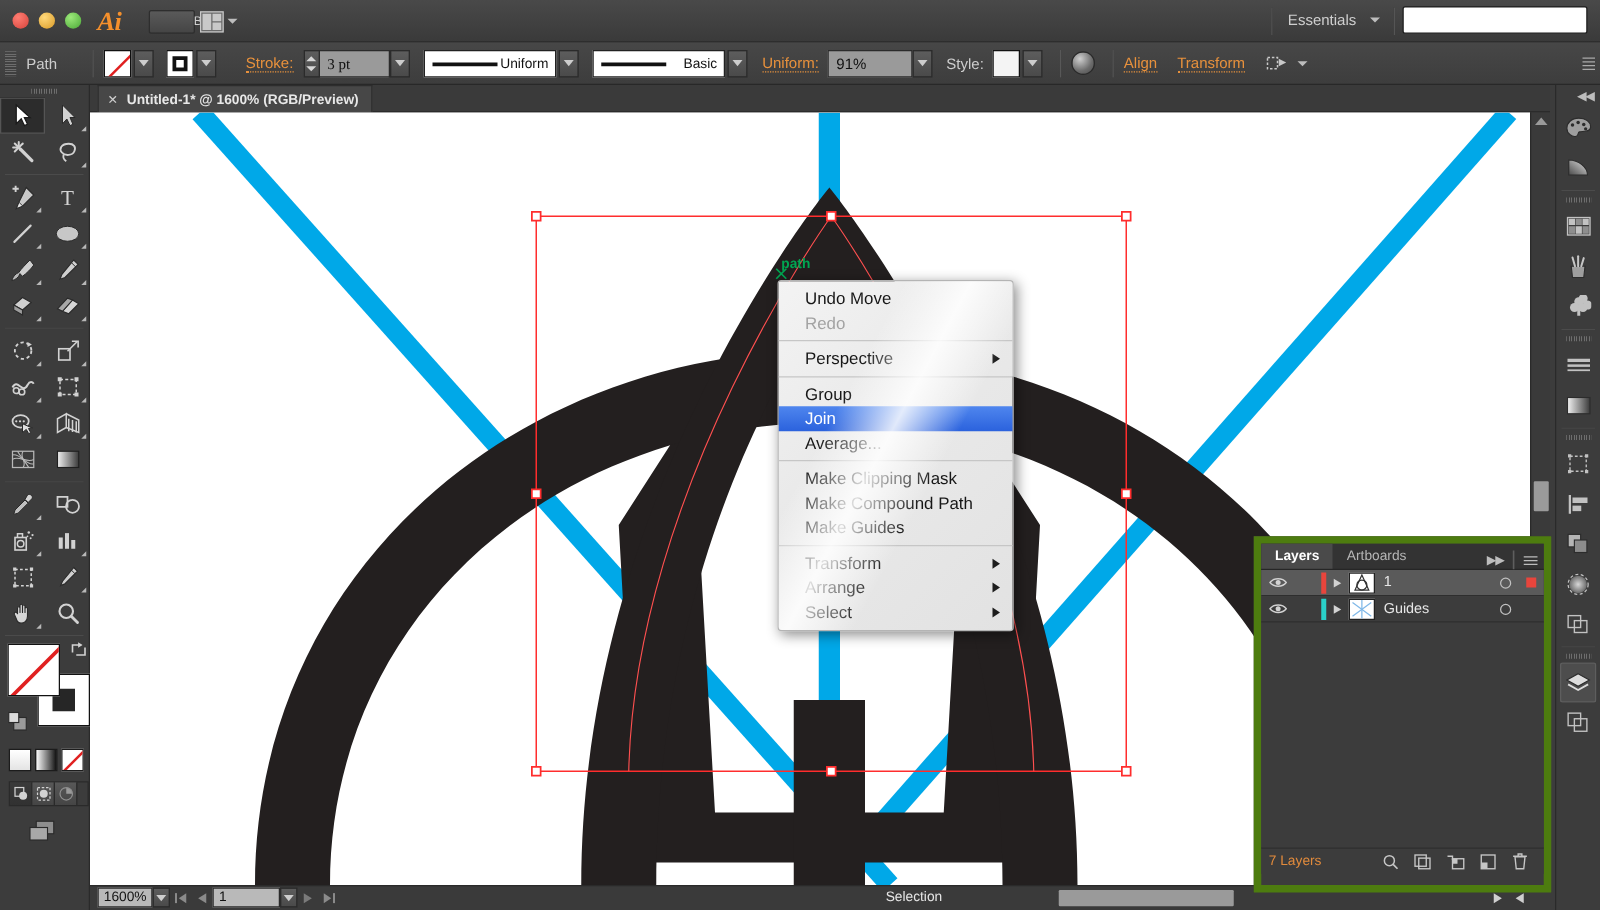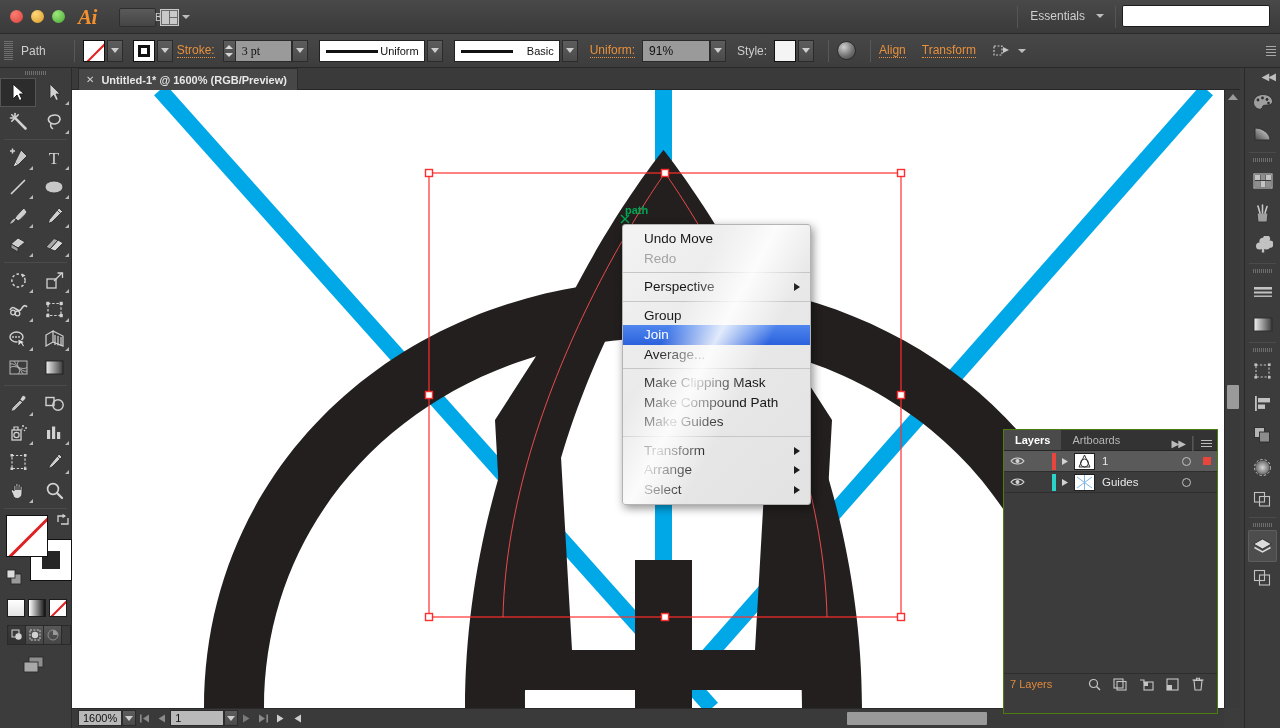--- a/index.html
+++ b/index.html
@@ -217,22 +217,22 @@
   .mi.dim { color: #a3a3a3; }
   .mi.hl { background: linear-gradient(#4f86ee, #2b62dd); color: #fff; }
   .mi .sub {
     position: absolute; right: 10px; top: 6px; width: 0; height: 0;
     border-top: 4.5px solid transparent; border-bottom: 4.5px solid transparent; border-left: 6px solid #1d1d1d;
   }
   .msep { height: 1px; background: #c6c6c6; margin: 4px 0; }
 
   
   .layers {
-    position: absolute; left: 1003px; top: 429px; width: 215px; height: 285px;
-    background: #3c3c3c; border: 1px solid #4d7c0f;
+    position: absolute; left: 1003px; top: 429px; width: 238px; height: 285px;
+    background: #3c3c3c; border: 6px solid #4d7c0f;
   }
   .lp-tabs { height: 21px; background: #333; display: flex; position: relative; border-bottom: 1px solid #262626; }
   .lp-tab { padding: 0 11px; line-height: 21px; font-size: 11px; color: #b6b6b6; }
   .lp-tab.act { background: #4a4a4a; color: #fff; font-weight: bold; }
   .lp-ctrls { position:absolute; right:5px; top:4px; display:flex; align-items:center; gap:6px; }
   .dbl-arrow { color:#bdbdbd; font-size: 10px; letter-spacing:-1px; }
   .pmenu { display:flex; flex-direction:column; gap:2px; }
   .pmenu i { width:11px; height:1px; background:#bdbdbd; display:block; }
   .lrow { height: 21px; display: flex; align-items: center; border-bottom: 1px solid #2e2e2e; }
   .lrow.sel { background: #5a5a5a; }
@@ -316,21 +316,21 @@
     <div class="swatch-none"></div>
     <div class="dd-btn">
         <span class="dd-caret"></span>
       </div>
     <div class="stroke-sw" style="margin-left:10px;">
         <i></i>
       </div>
     <div class="dd-btn">
         <span class="dd-caret"></span>
       </div>
-    <div class="lbl-link" style="margin-left:4px;">Stroke:</div>
+    <div class="lbl-link" style="margin-left:24px;">Stroke:</div>
     <div style="display:flex; margin-left:8px;font-family:Liberation Serif, serif;">
       <span class="spin">
           <i class="up"></i>
           <i class="dn"></i>
         </span>
       <span class="num-field">3 pt</span>
       <span class="dd-btn" style="margin-left:0;">
           <span class="dd-caret"></span>
         </span>
     </div>
@@ -1092,20 +1092,21 @@
       <svg width="11" height="11" viewBox="0 0 11 11" class="svgi">
           <path d="M2 1.5 L2 9.5 L8.5 5.5 Z" fill="#7a7a7a"></path>
         </svg>
     </div>
     <div class="nav-ar">
       <svg width="11" height="11" viewBox="0 0 11 11" class="svgi">
           <path d="M1 1.5 L1 9.5 L7 5.5 Z" fill="#8a8a8a"></path>
           <rect x="8.4" y="1.5" width="1.6" height="8" fill="#8a8a8a"></rect>
         </svg>
     </div>
+    <div class="sb-status">Selection</div>
     <div class="nav-ar">
       <svg width="11" height="11" viewBox="0 0 11 11" class="svgi">
           <path d="M2 1.5 L2 9.5 L8.5 5.5 Z" fill="#cfcfcf"></path>
         </svg>
     </div>
     <div class="nav-ar">
       <svg width="11" height="11" viewBox="0 0 11 11" class="svgi">
           <path d="M9 1.5 L9 9.5 L2.5 5.5 Z" fill="#cfcfcf"></path>
         </svg>
     </div>

